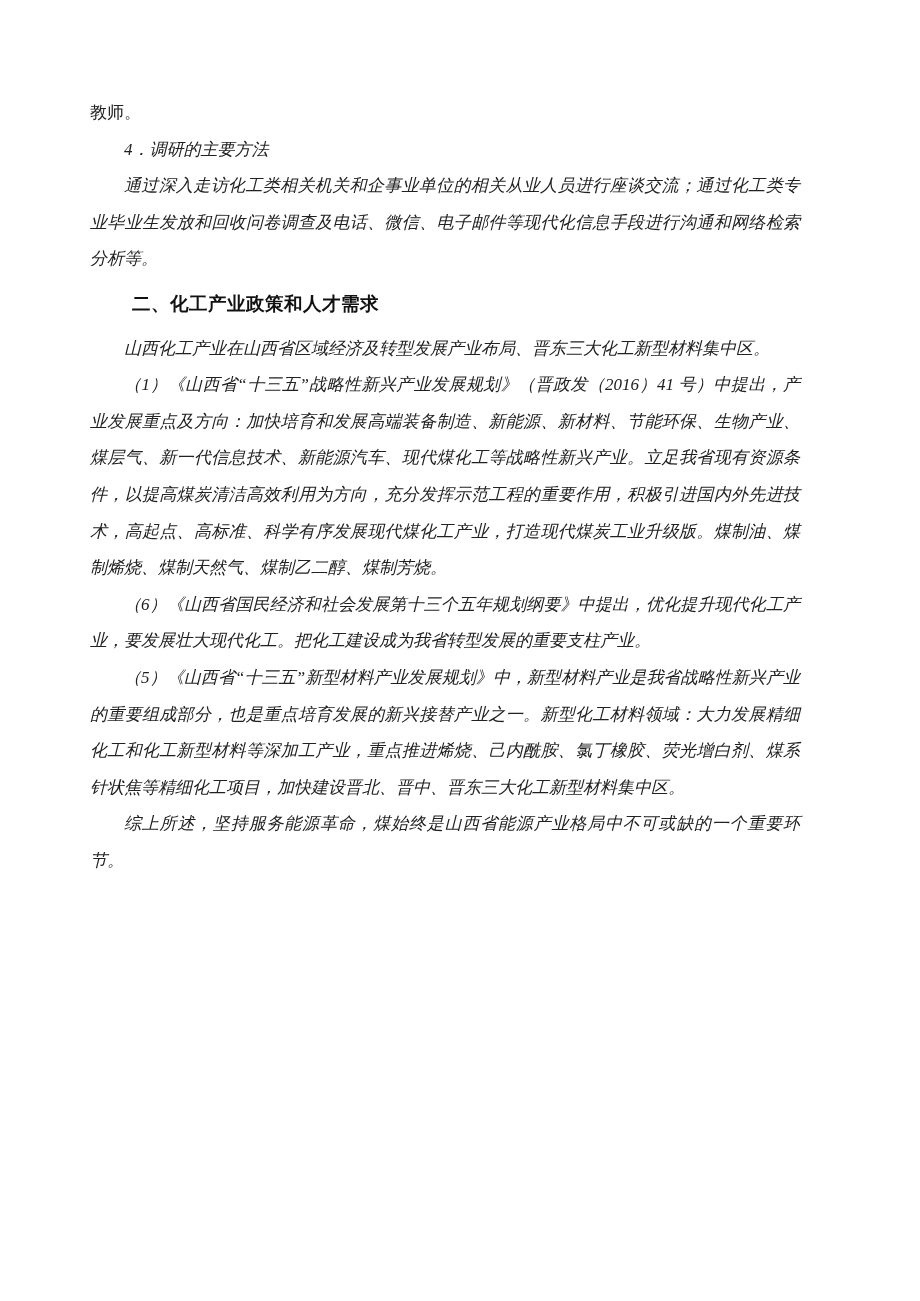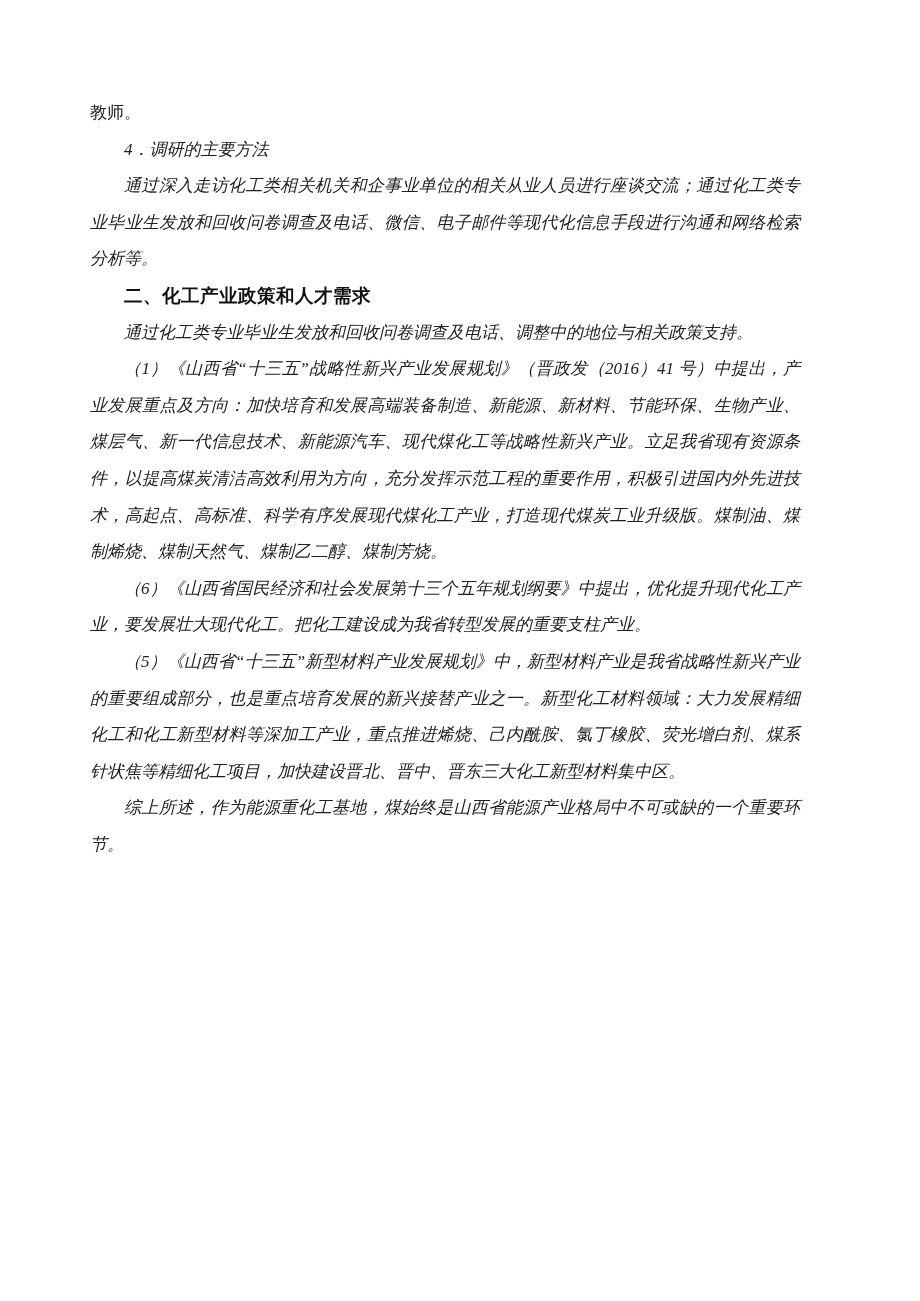--- a/index.html
+++ b/index.html
@@ -32,21 +32,21 @@
     font-weight: 400;
   }
   .para.indent {
     text-indent: 34px;
     font-style: italic;
   }
   .para.last-line-left {
     text-align-last: left;
   }
   .heading {
-    margin: 0;
+    margin: 8px;
     padding: 0;
     font-family: "Liberation Sans", sans-serif;
     font-size: 18.5px;
     line-height: 36.6px;
     color: #111111;
     font-weight: 700;
     text-indent: 34px;
     letter-spacing: 0.5px;
   }
 </style>
@@ -55,26 +55,26 @@
 
 <div class="page">
   <p class="para last-line-left">教师。</p>
 
   <p class="para indent last-line-left">4．调研的主要方法</p>
 
   <p class="para indent">通过深入走访化工类相关机关和企事业单位的相关从业人员进行座谈交流；通过化工类专业毕业生发放和回收问卷调查及电话、微信、电子邮件等现代化信息手段进行沟通和网络检索分析等。</p>
 
   <h2 class="heading">二、化工产业政策和人才需求</h2>
 
-  <p class="para indent last-line-left">通过化工类专业毕业生发放和回收问卷调查及电话、调整中的地位与相关政策支持。</p>
+  <p class="para indent last-line-left">山西化工产业在山西省区域经济及转型发展产业布局、晋东三大化工新型材料集中区。</p>
 
 
   <p class="para indent">（1）《山西省“十三五”战略性新兴产业发展规划》（晋政发（2016）41 号）中提出，产业发展重点及方向：加快培育和发展高端装备制造、新能源、新材料、节能环保、生物产业、煤层气、新一代信息技术、新能源汽车、现代煤化工等战略性新兴产业。立足我省现有资源条件，以提高煤炭清洁高效利用为方向，充分发挥示范工程的重要作用，积极引进国内外先进技术，高起点、高标准、科学有序发展现代煤化工产业，打造现代煤炭工业升级版。煤制油、煤制烯烧、煤制天然气、煤制乙二醇、煤制芳烧。</p>
 
   <p class="para indent">（6）《山西省国民经济和社会发展第十三个五年规划纲要》中提出，优化提升现代化工产业，要发展壮大现代化工。把化工建设成为我省转型发展的重要支柱产业。</p>
 
 
 
   <p class="para indent">（5）《山西省“十三五”新型材料产业发展规划》中，新型材料产业是我省战略性新兴产业的重要组成部分，也是重点培育发展的新兴接替产业之一。新型化工材料领域：大力发展精细化工和化工新型材料等深加工产业，重点推进烯烧、己内酰胺、氯丁橡胶、荧光增白剂、煤系针状焦等精细化工项目，加快建设晋北、晋中、晋东三大化工新型材料集中区。</p>
 
 
-  <p class="para indent">综上所述，作为能源重化工基地，煤始终是山西省能源产业格局中不可或缺的一个重要环节。</p>
+  <p class="para indent">综上所述，坚持服务能源革命，煤始终是山西省能源产业格局中不可或缺的一个重要环节。</p>
 </div>
 
 </body></html>

